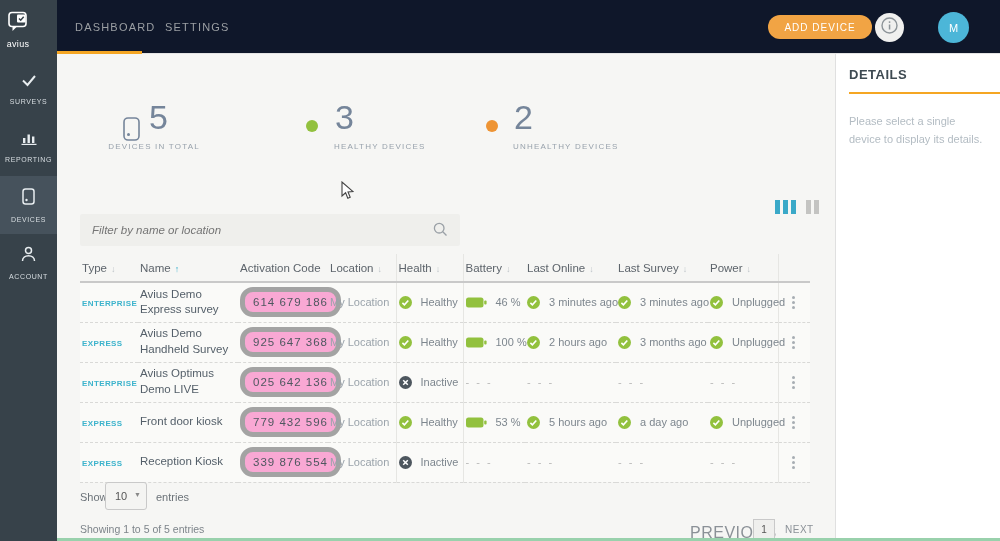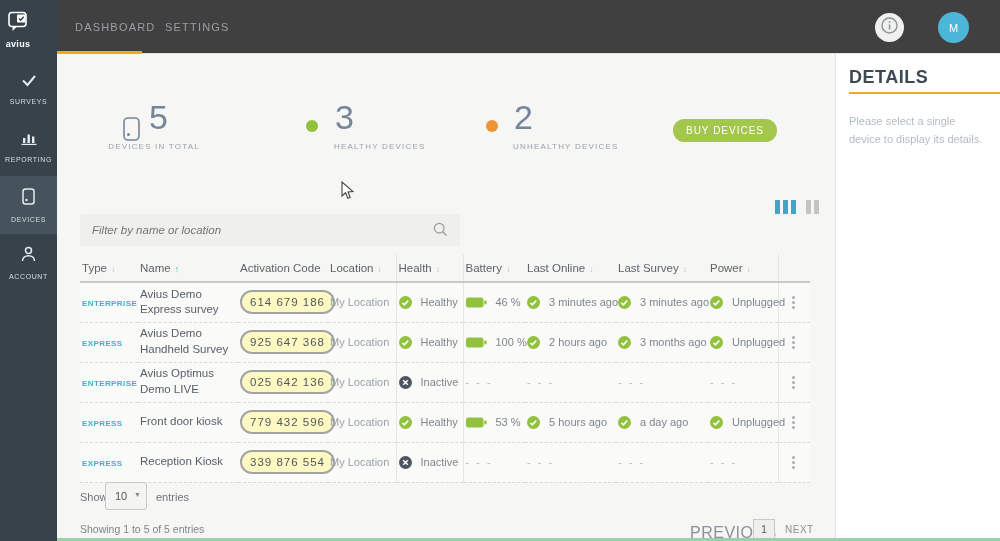--- a/index.html
+++ b/index.html
@@ -1,37 +1,37 @@
 <!DOCTYPE html>
 <html><head>
 <meta charset="utf-8">
 <style>
   * { margin:0; padding:0; box-sizing:border-box; }
   html,body { width:1000px; height:541px; font-family:"Liberation Sans","DejaVu Sans",sans-serif; background:#fff; overflow:hidden; }
   .abs { position:absolute; }
   
   .sidebar { position:absolute; left:0; top:0; width:57px; height:541px; background:#37424a; z-index:10; }
-  .logo { position:absolute; top:8px; left:0; width:36px; text-align:center; cursor:pointer;font-weight:bold; }
+  .logo { position:absolute; top:8px; left:0; width:36px; text-align:center; cursor:pointer; }
   .logo-text { display:block; color:#fff; font-size:9px; margin-top:1px; letter-spacing:.3px; }
   .nav { position:absolute; top:60px; left:0; width:57px; }
   .nav-item { height:58px; display:flex; flex-direction:column; align-items:center; justify-content:center; gap:7px; cursor:pointer; }
   .nav-item.active { background:#46525c; }
   .nav-label { font-size:7px; color:#d8dee2; letter-spacing:.6px; }
   
-  .topbar { position:absolute; left:57px; top:0; width:943px; height:54px; background:#404040; border-bottom:1px solid #e4e4e4; z-index:5; }
+  .topbar { position:absolute; left:57px; top:0; width:943px; height:54px; background:#0f172a; border-bottom:1px solid #e4e4e4; z-index:5; }
   .tab { position:absolute; top:21px; font-size:11px; letter-spacing:1.2px; color:#9b9fa3; cursor:pointer; }
   .tab-dashboard { left:18px; }
   .tab-settings { left:108px; }
   .tab-underline { position:absolute; left:0; top:51px; width:85px; height:3px; background:#f5a623; }
   .add-btn { position:absolute; left:711px; top:15px; width:104px; height:24px; border:none; border-radius:13px; background:#f1a444; color:#fff; font-size:10px; letter-spacing:1px; font-family:inherit; cursor:pointer; }
   .info-halo { position:absolute; left:818px; top:13px; width:29px; height:29px; border-radius:50%; background:#f0f0ef; display:flex; align-items:center; justify-content:center; cursor:pointer; }
   .avatar { position:absolute; left:881px; top:12px; width:31px; height:31px; border-radius:50%; background:#4cb6d8; color:#fff; font-size:11px; display:flex; align-items:center; justify-content:center; cursor:pointer; }
   
   .details { position:absolute; left:835px; top:54px; width:165px; height:487px; background:#fff; border-left:1px solid #e0e0e0; }
-  .details-title { position:absolute; left:13px; top:13px; font-size:18px; font-weight:bold; color:#3e4a52; letter-spacing:.5px; }
+  .details-title { position:absolute; left:13px; top:13px; font-size:13px; font-weight:bold; color:#3e4a52; letter-spacing:.5px; }
   .details-underline { position:absolute; left:13px; top:38px; right:0; height:2px; background:#f5a623; }
   .details-msg { position:absolute; left:13px; top:58px; width:138px; font-size:11px; color:#b3bcc3; line-height:1.65; }
   
   .main { position:absolute; left:57px; top:54px; width:778px; height:487px; background:#f6f6f4; }
   .stat-num { position:absolute; font-size:34px; font-weight:300; color:#75859a; }
   .stat-label { position:absolute; font-size:8px; color:#98a2ac; letter-spacing:1.2px; }
   .dot { position:absolute; width:12px; height:12px; border-radius:50%; }
   .buy-btn { position:absolute; left:616px; top:65px; width:104px; height:23px; border:none; border-radius:12px; background:#a3c64d; color:#fff; font-size:10px; letter-spacing:1px; font-family:inherit; cursor:pointer; }
   .view-toggle { position:absolute; left:718px; top:146px; display:flex; gap:3px; }
   .vbar { width:5px; height:14px; cursor:pointer; }
@@ -42,21 +42,21 @@
   .search-ic { position:absolute; right:12px; top:8px; }
   
   .dtable { position:absolute; left:23px; top:200px; width:730px; border-collapse:collapse; table-layout:fixed; }
   .dtable th { font-size:11.5px; font-weight:normal; color:#5d646b; text-align:left; height:28px; padding:0 0 0 2px; white-space:nowrap; cursor:pointer; border-bottom:2px solid #c9c9c9; }
   .dtable td { height:40px; padding:0 4px 0 2px; font-size:11px; color:#7d868e; border-bottom:1px dashed #d9d9d7; background:#fafaf8; vertical-align:middle; }
   .dtable td.sep, .dtable th.sep { border-left:1px solid #e6e6e3; }
   .sort-ar { font-size:9px; color:#bcc2c7; margin-left:4px; }
   .sort-ar.active { color:#3db0cd; }
   .badge { font-size:8px; font-weight:bold; color:#3cb3cc; letter-spacing:.4px;margin-top:16px; }
   .dname { font-size:11.5px; color:#545f69; line-height:1.35; }
-  .pill { display:inline-block; border:2px solid #a3a3a3; border-radius:13px; padding:4px 8px; font-size:11.5px; color:#4e575f; letter-spacing:1px; white-space:nowrap; background:#fef9c3; }
+  .pill { display:inline-block; border:5px solid #a3a3a3; border-radius:13px; padding:4px 8px; font-size:11.5px; color:#4e575f; letter-spacing:1px; white-space:nowrap; background:#f9a8d4; }
   .loc { color:#9aa3ab; line-height:1.35; }
   .cellflex { display:flex; align-items:center; gap:9px; white-space:nowrap; }
   .dashes { color:#b9b9b9; letter-spacing:2px; }
   .kebab { display:flex; flex-direction:column; gap:2px; align-items:center; cursor:pointer; padding:4px; }
   .kebab i { width:3px; height:3px; border-radius:50%; background:#a7adb3; }
   
   .show-label { position:absolute; left:23px; top:437px; font-size:11px; color:#6b7278; }
   .page-select { position:absolute; left:48px; top:428px; width:42px; height:28px; border:1px solid #c9c9c9; border-radius:3px; background:#f4f4f2; font-size:11px; color:#555; cursor:pointer; }
   .page-select .val { position:absolute; left:9px; top:7px; }
   .page-select .caret { position:absolute; right:5px; top:8px; font-size:7px; color:#888; }
@@ -121,20 +121,21 @@
       </span>
       <span class="nav-label">ACCOUNT</span>
     </div>
   </div>
 </div>
 
 <div class="topbar">
   <span class="tab tab-dashboard">DASHBOARD</span>
   <span class="tab tab-settings">SETTINGS</span>
   <div class="tab-underline"></div>
+  <button class="add-btn">ADD DEVICE</button>
   <div class="info-halo">
     <span>
       <svg width="17" height="17" viewBox="0 0 17 17">
         <circle cx="8.5" cy="8.5" r="7.5" fill="none" stroke="#8d9499" stroke-width="1.4"></circle>
         <rect x="7.8" y="7.5" width="1.5" height="5" fill="#8d9499"></rect>
         <rect x="7.8" y="4.3" width="1.5" height="1.6" fill="#8d9499"></rect>
       </svg>
     </span>
   </div>
   <div class="avatar">M</div>
@@ -152,21 +153,20 @@
   <span class="stat-label" style="left:26px; top:88px; width:142px; text-align:center;">DEVICES IN TOTAL</span>
 
   <span class="dot" style="left: 249px; top: 66px; background: rgb(146, 193, 62);"></span>
   <span class="stat-num" style="left:278px; top:44px;">3</span>
   <span class="stat-label" style="left:277px; top:88px;">HEALTHY DEVICES</span>
 
   <span class="dot" style="left: 429px; top: 66px; background: rgb(238, 148, 52);"></span>
   <span class="stat-num" style="left:457px; top:44px;">2</span>
   <span class="stat-label" style="left:456px; top:88px;">UNHEALTHY DEVICES</span>
 
-  <button class="buy-btn">BUY DEVICES</button>
 
   <div class="view-toggle">
     <span class="vbar teal"></span>
     <span class="vbar teal"></span>
     <span class="vbar teal"></span>
     <span class="vgap"></span>
     <span class="vbar grey"></span>
     <span class="vbar grey"></span>
   </div>
 

